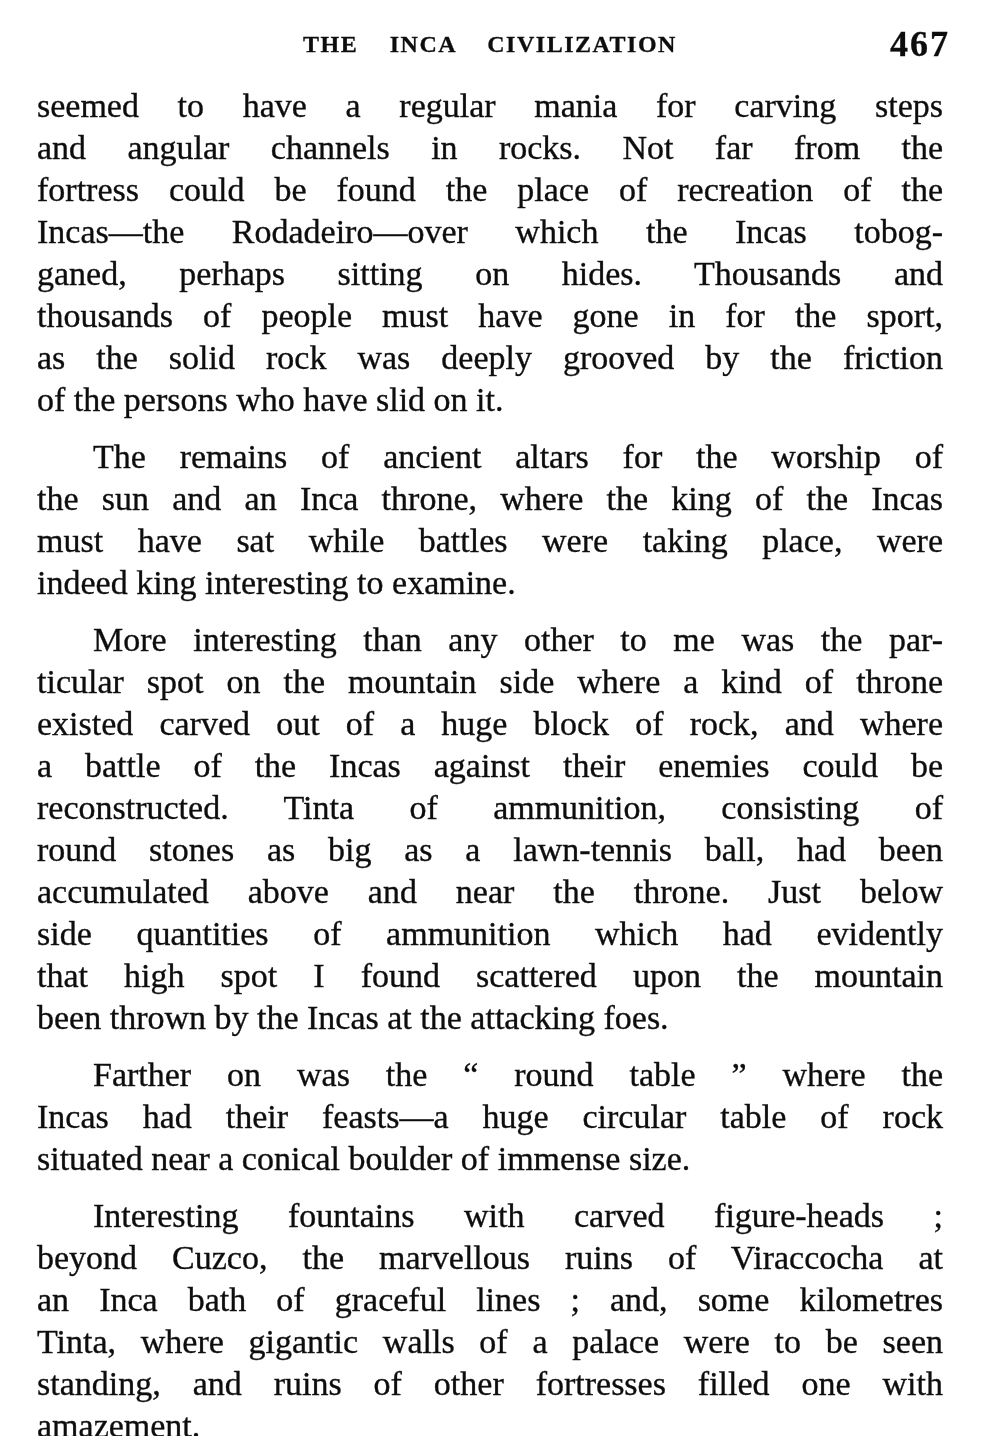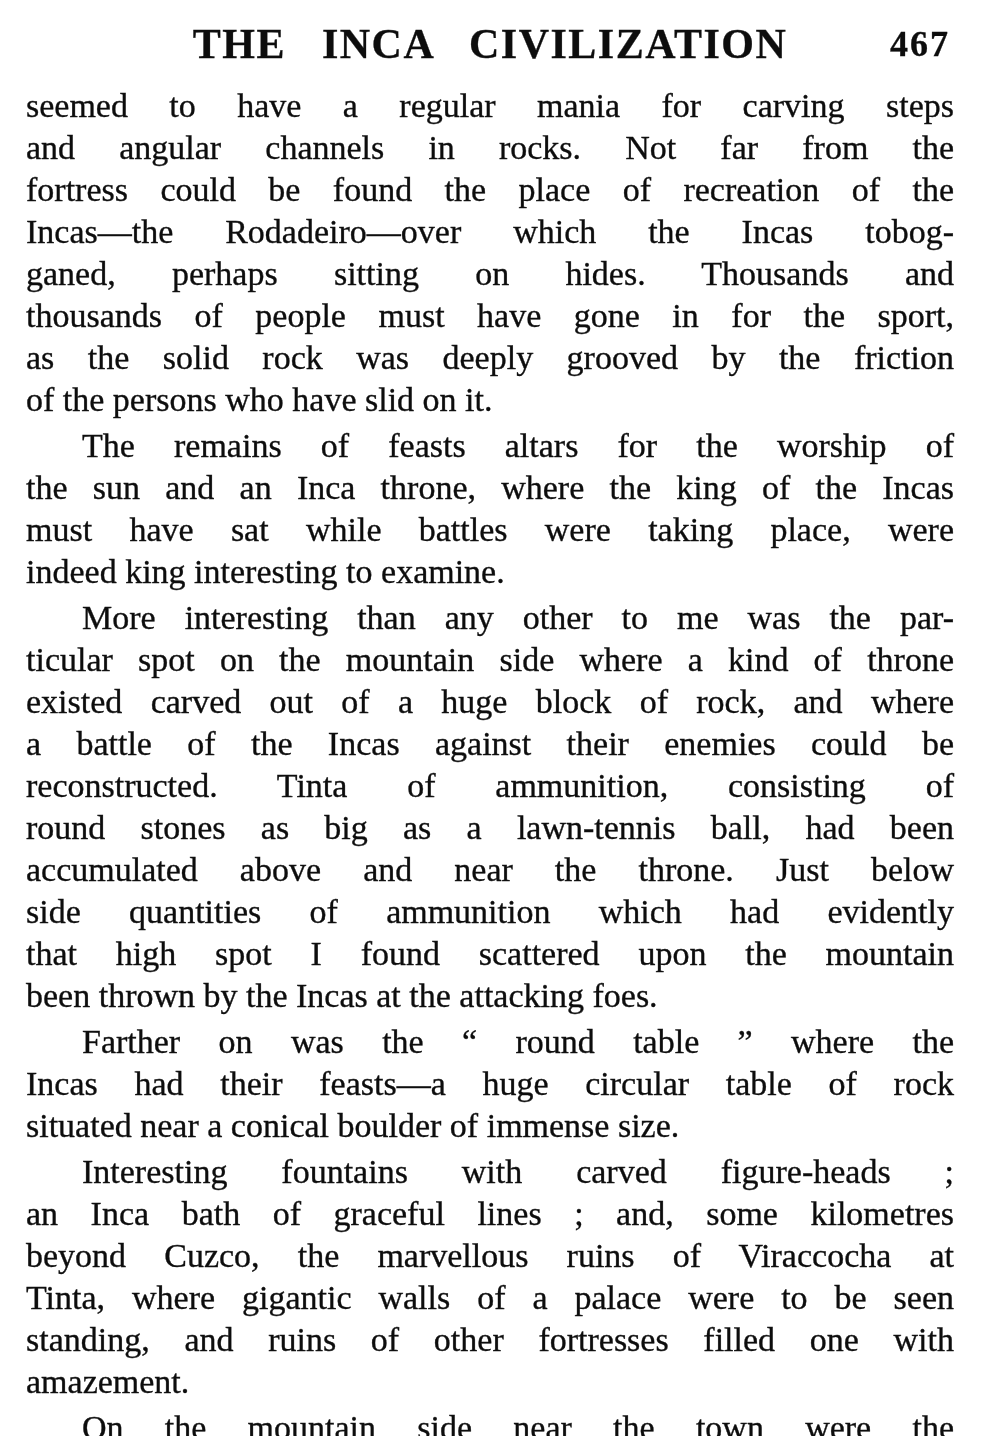--- a/index.html
+++ b/index.html
@@ -23,21 +23,21 @@
     height: 1436px;
   }
   .page-header {
     position: relative;
     padding-top: 24px;
     height: 40px;
     line-height: 40px;
   }
   .header-title {
     text-align: center;
-    font-size: 42px;
+    font-size: 24px;
     font-weight: bold;
     letter-spacing: 1.5px;
     word-spacing: 24px;
     -webkit-text-stroke: 0.3px #111;
   }
   .page-number {
     position: absolute;
     right: 8px;
     top: 24px;
     font-size: 36px;
@@ -45,21 +45,21 @@
     letter-spacing: 2px;
     -webkit-text-stroke: 0.3px #111;
   }
   .body-text {
     margin-top: 21px;
     font-size: 34px;
     line-height: 42px;
     -webkit-text-stroke: 0.35px #141414;
   }
   .paragraph {
-    margin: 4px;
+    margin: 15px;
   }
   .line {
     text-align: justify;
     text-align-last: justify;
   }
   .line.indent {
     padding-left: 56px;
   }
   .line.flush {
     text-align-last: left;
@@ -78,21 +78,21 @@
         <div class="line">seemed to have a regular mania for carving steps</div>
         <div class="line">and angular channels in rocks. Not far from the</div>
         <div class="line">fortress could be found the place of recreation of the</div>
         <div class="line">Incas—the Rodadeiro—over which the Incas tobog-</div>
         <div class="line">ganed, perhaps sitting on hides. Thousands and</div>
         <div class="line">thousands of people must have gone in for the sport,</div>
         <div class="line">as the solid rock was deeply grooved by the friction</div>
         <div class="line flush">of the persons who have slid on it.</div>
       </div>
       <div class="paragraph">
-        <div class="line indent">The remains of feasts altars for the worship of</div>
+        <div class="line indent">The remains of ancient altars for the worship of</div>
         <div class="line">the sun and an Inca throne, where the king of the Incas</div>
         <div class="line">must have sat while battles were taking place, were</div>
         <div class="line flush">indeed king interesting to examine.</div>
       </div>
       <div class="paragraph">
         <div class="line indent">More interesting than any other to me was the par-</div>
         <div class="line">ticular spot on the mountain side where a kind of throne</div>
         <div class="line">existed carved out of a huge block of rock, and where</div>
         <div class="line">a battle of the Incas against their enemies could be</div>
         <div class="line">reconstructed. Tinta of ammunition, consisting of</div>
@@ -102,22 +102,22 @@
         <div class="line">that high spot I found scattered upon the mountain</div>
         <div class="line flush">been thrown by the Incas at the attacking foes.</div>
       </div>
       <div class="paragraph">
         <div class="line indent">Farther on was the “ round table ” where the</div>
         <div class="line">Incas had their feasts—a huge circular table of rock</div>
         <div class="line flush">situated near a conical boulder of immense size.</div>
       </div>
       <div class="paragraph">
         <div class="line indent">Interesting fountains with carved figure-heads ;</div>
+        <div class="line">beyond Cuzco, the marvellous ruins of Viraccocha at</div>
         <div class="line">an Inca bath of graceful lines ; and, some kilometres</div>
-        <div class="line">beyond Cuzco, the marvellous ruins of Viraccocha at</div>
         <div class="line">Tinta, where gigantic walls of a palace were to be seen</div>
         <div class="line">standing, and ruins of other fortresses filled one with</div>
         <div class="line flush">amazement.</div>
       </div>
       <div class="paragraph">
         <div class="line indent">On the mountain side near the town were the</div>
       </div>
     </div>
 </div>
 

